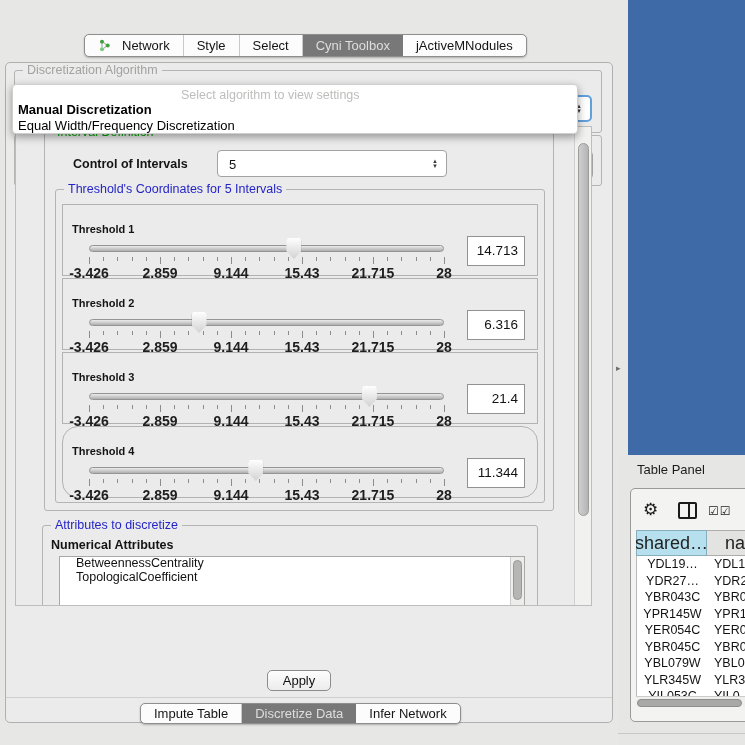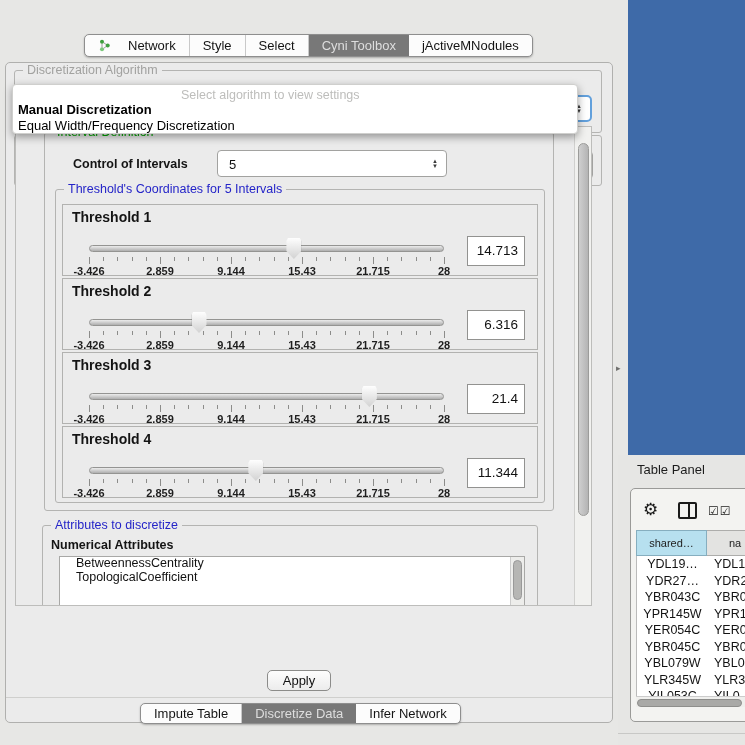--- a/index.html
+++ b/index.html
@@ -12,21 +12,21 @@
   .cp-titlebar { position:absolute; left:0; top:0; width:628px; height:24px; border-bottom:1px solid #d4d4d2; }
   .cp-title { position:absolute; left:9px; top:4px; font-size:13px; color:#1c1c1c; }
   .win-float { position:absolute; left:571px; top:9px; width:13px; height:11px; border:2px solid #222; background:transparent; cursor:pointer; }
   .win-close { position:absolute; left:592px; top:4px; font-size:13px; font-weight:bold; color:#111; cursor:pointer; }
 
   .outer-panel { position:absolute; left:5px; top:62px; width:608px; height:661px; background:#ebebeb; border:1px solid #b0b0ae; border-radius:5px; }
 
   .tabbar { position:absolute; display:flex; background:#fcfcfc; border:1px solid #8e8e8e; border-radius:5px; overflow:hidden; box-shadow:0 1px 2px rgba(0,0,0,.25); z-index:30; }
   #top-tabbar { left:84px; top:34px; height:23px; }
   #bottom-tabbar { left:140px; top:703px; height:21px; }
-  .tab { display:flex; align-items:center; gap:17px; padding:0 13px; font-size:13px; color:#141414; white-space:nowrap; cursor:pointer; border-right:1px solid #c9c9c9; }
+  .tab { display:flex; align-items:center; gap:11px; padding:0 13px; font-size:13px; color:#141414; white-space:nowrap; cursor:pointer; border-right:1px solid #c9c9c9; }
   .tab:last-child { border-right:none; }
   .tab.selected { background:#787878; color:#dedede; border-right:none; }
 
   .groupbox { position:absolute; border:1px solid #b4b4b2; border-radius:3px; }
   .legend { position:absolute; top:-8px; left:8px; background:#ebebeb; padding:0 4px; font-size:12.5px; white-space:nowrap; }
   .legend.green { color:#00a800; }
   .legend.blue { color:#2424c8; }
   .legend.ghost { color:#a2a2a0; }
   .legend.dark { color:#2a2a2a; }
 
@@ -41,27 +41,27 @@
   .popup-item.bold { font-weight:bold; }
   #focus-combo { position:absolute; left:524px; top:95px; width:68px; height:27px; background:#fff; border:2px solid #62a0dc; border-radius:5px; box-shadow:0 0 3px #8cbcе8; z-index:40; }
 
   
   #settings-pane { position:absolute; left:15px; top:126px; width:577px; height:480px; border:1px solid #bdbdbb; background:#ebebeb; overflow:hidden; }
   .vscroll-track { position:absolute; right:0; top:0; width:17px; height:100%; background:#f1f1ef; border-left:1px solid #d0d0ce; }
   .vscroll-thumb { position:absolute; left:2.5px; width:11px; border-radius:6px; background:linear-gradient(90deg,#cfcfcf,#b4b4b4); border:1px solid #9c9c9a; }
 
   
   .th-panel { position:absolute; left:6px; width:476px; height:72px; border:1px solid #b2b2b0; background:#ebebeb; }
-  .th-title { position:absolute; left:9px; top:4px; font-size:14px; font-weight:bold; color:#141414; }
+  .th-title { position:absolute; left:9px; top:18px; font-size:11px; font-weight:bold; color:#141414; }
   .th-track { position:absolute; left:26px; top:40px; width:355px; height:7px; border-radius:4px; background:linear-gradient(#ececec,#aeaeae); border:1px solid #949492; cursor:pointer; }
   .th-thumb { position:absolute; top:33px; width:15px; height:21px; background:linear-gradient(#fefefe,#d2d2d2); clip-path:polygon(10% 0,90% 0,100% 14%,100% 62%,50% 100%,0 62%,0 14%); filter:drop-shadow(0 0 1px #808080); cursor:grab; }
   .tick { position:absolute; width:1px; background:#8c8c8a; top:52px; }
   .tick.major { height:7px; }
   .tick.minor { height:4px; }
-  .tick-label { position:absolute; top:60px; transform:translateX(-50%); font-size:11px; font-weight:bold; color:#1e1e1e; white-space:nowrap; }
+  .tick-label { position:absolute; top:60px; transform:translateX(-50%); font-size:14px; font-weight:bold; color:#1e1e1e; white-space:nowrap; }
   .th-value { position:absolute; left:404px; top:31px; width:58px; height:30px; background:#fff; border:1px solid #929290; font-size:13.5px; color:#111; text-align:right; padding:6px 6px 0 0; }
 
   
   #attr-list { position:absolute; left:16px; top:30px; width:466px; height:52px; background:#fff; border:1px solid #a8a8a6; overflow:hidden; }
   .attr-item { font-size:12.5px; color:#111; padding-left:16px; line-height:13.8px; cursor:pointer; white-space:nowrap; }
   #attr-scroll { position:absolute; right:0; top:0; width:14px; height:100%; background:#ededeb; border-left:1px solid #ccc; }
   #attr-thumb { position:absolute; left:2px; top:3px; width:9px; height:40px; border-radius:5px; background:#b6b6b4; border:1px solid #999; }
 
   #apply-btn { position:absolute; left:267px; top:670px; width:64px; height:21px; background:linear-gradient(#fdfdfd,#ececec); border:1px solid #8c8c8a; border-radius:5px; font-size:13px; color:#111; text-align:center; line-height:19px; cursor:pointer; z-index:5; }
   #bottom-divider { position:absolute; left:6px; top:697px; width:606px; border-top:1px solid #cfcfcd; }
@@ -74,21 +74,21 @@
   #table-region { position:absolute; left:618px; top:455px; width:127px; height:290px; background:#e6e6e4; }
   #tp-title { position:absolute; left:19px; top:7px; font-size:13px; color:#1c1c1c; }
   #table-window { position:absolute; left:12px; top:33px; width:133px; height:234px; background:#f3f3f1; border:1px solid #9a9a98; border-radius:5px; }
   .tp-icon { position:absolute; cursor:pointer; color:#1a1a1a; }
   #gear-icon { left:12px; top:10px; font-size:17px; }
   #col-icon { left:47px; top:13px; width:19px; height:17px; border:2px solid #1a1a1a; border-radius:2px; }
   #col-icon::after { content:""; position:absolute; left:50%; top:0; width:2px; height:100%; background:#1a1a1a; }
   #check-icons { left:77px; top:15px; font-size:12px; letter-spacing:1px; }
   #data-table { position:absolute; left:5px; top:41px; width:128px; overflow:hidden; }
   .tbl-header { display:flex; height:26px; }
-  .tbl-header .hcell { font-size:11px; color:#222; display:flex; align-items:center; justify-content:center; cursor:pointer; }
+  .tbl-header .hcell { font-size:18px; color:#222; display:flex; align-items:center; justify-content:center; cursor:pointer; }
   .hcell.c1 { width:71px; background:#b7e0ef; border:1px solid #86aebf; }
   .hcell.c2 { flex:1; background:#e3e3e1; border:1px solid #adadab; border-left:none; }
   .tbl-rows { background:#fff; height:140px; overflow:hidden; border-left:1px solid #bbb; }
   .trow { display:flex; height:16.5px; cursor:pointer; }
   .trow .cell { font-size:12.5px; color:#131313; display:flex; align-items:center; justify-content:center; white-space:nowrap; }
   .cell.c1 { width:71px; }
   .cell.c2 { flex:1; justify-content:flex-start; padding-left:6px; }
   #hscroll { position:relative; height:11px; background:#efefed; border-top:1px solid #ccc; }
   #hscroll-thumb { position:absolute; left:1px; top:1.5px; width:105px; height:8px; border-radius:4px; background:#a9a9a7; border:1px solid #8e8e8c; }
   #tp-bottom-line { position:absolute; left:0; top:278px; width:127px; border-top:1px solid #c8c8c6; }
@@ -278,21 +278,21 @@
                 <div class="tick major" style="left:381.0px"></div>
                 <div class="tick-label" style="left:26.0px">-3.426</div>
                 <div class="tick-label" style="left:97.0px">2.859</div>
                 <div class="tick-label" style="left:168.0px">9.144</div>
                 <div class="tick-label" style="left:239.0px">15.43</div>
                 <div class="tick-label" style="left:310.0px">21.715</div>
                 <div class="tick-label" style="left:381.0px">28</div>
                 <div class="th-thumb" style="left:298.9px"></div>
                 <div class="th-value">21.4</div>
               </div>
-              <div class="th-panel" style="top: 236px;">
+              <div class="th-panel" style="top: 236px; border-radius: 16px;">
                 <div class="th-title">Threshold 4</div>
                 <div class="th-track"></div>
                 <div class="tick major" style="left:26.0px"></div>
                 <div class="tick minor" style="left:40.2px"></div>
                 <div class="tick minor" style="left:54.4px"></div>
                 <div class="tick minor" style="left:68.6px"></div>
                 <div class="tick minor" style="left:82.8px"></div>
                 <div class="tick major" style="left:97.0px"></div>
                 <div class="tick minor" style="left:111.2px"></div>
                 <div class="tick minor" style="left:125.4px"></div>

